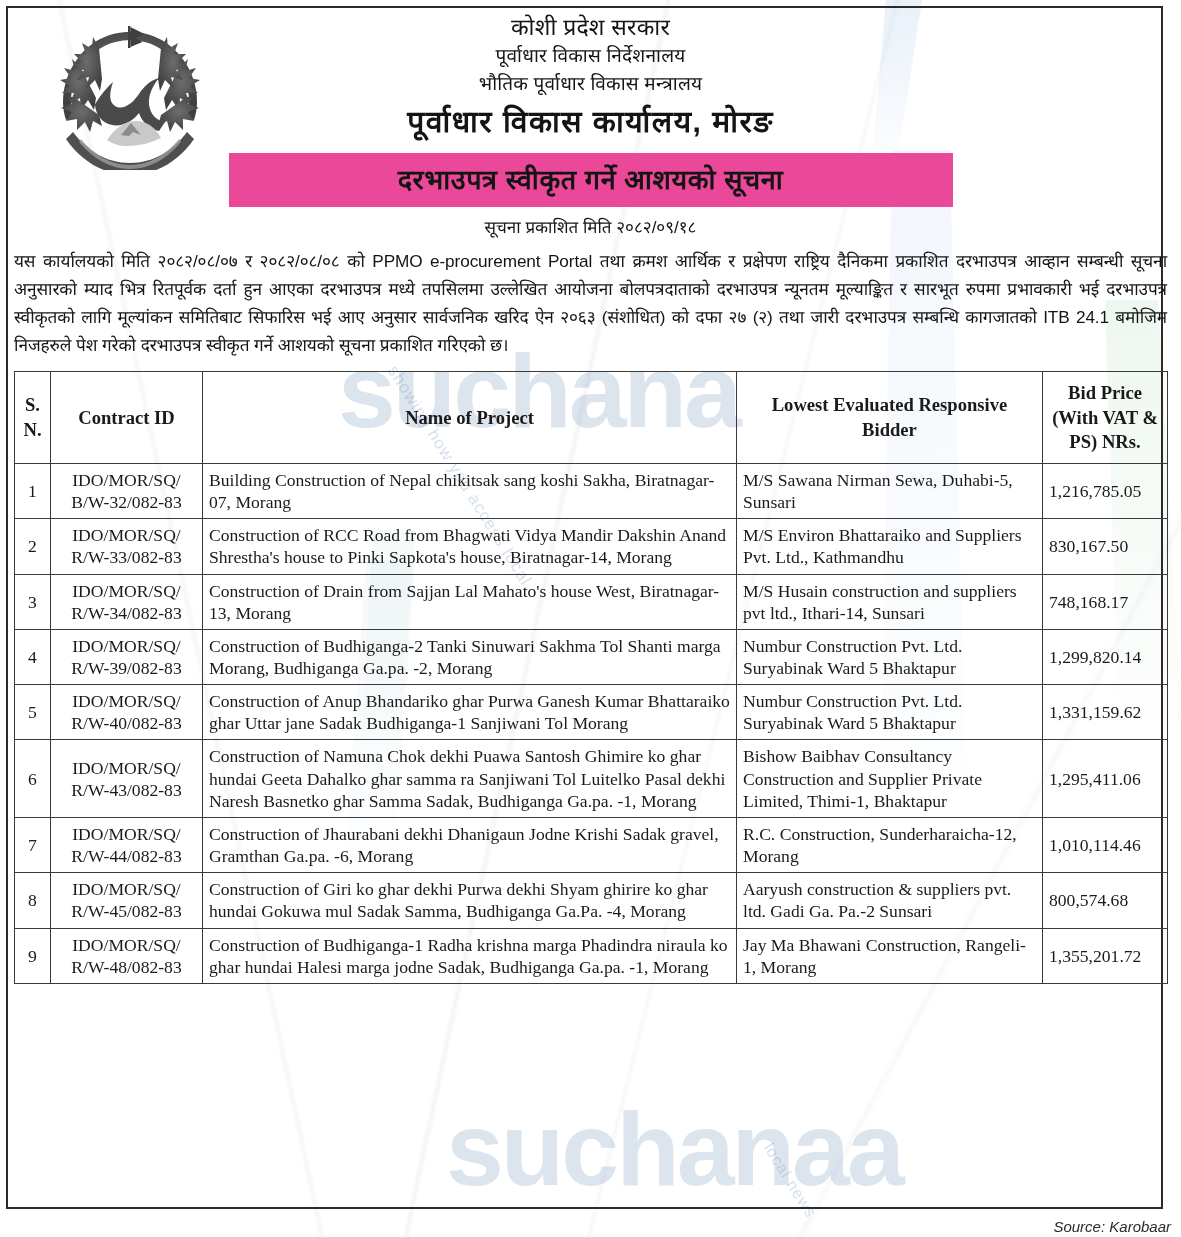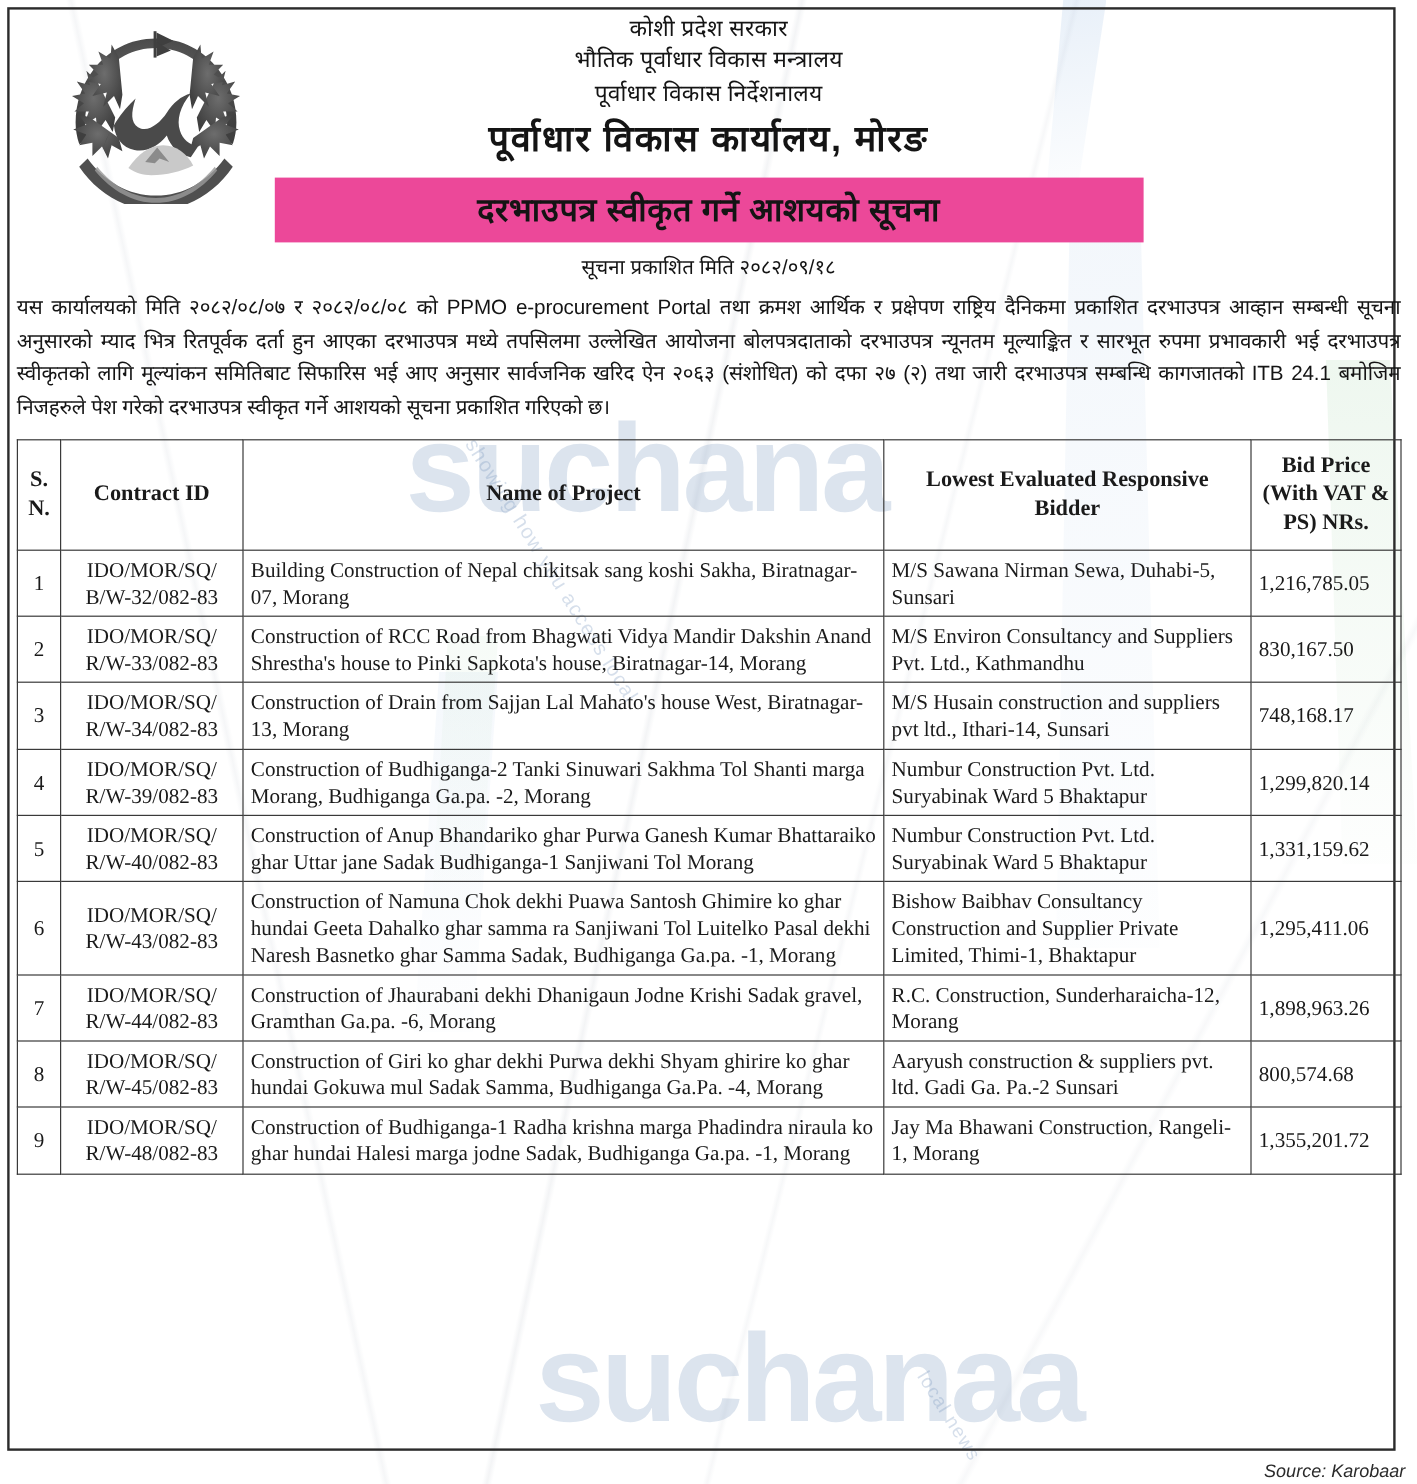--- a/index.html
+++ b/index.html
@@ -84,21 +84,21 @@
     text-align: center;
   }
   .emblem {
     position: absolute;
     left: 55px;
     top: 22px;
     width: 150px;
     height: 148px;
   }
   .np { font-family: "Liberation Sans", "DejaVu Sans", sans-serif; color: #141414; }
-  .line-gov   { font-size: 19px; letter-spacing: .2px; line-height: 1.32; }
+  .line-gov   { font-size: 23px; letter-spacing: .2px; line-height: 1.32; }
   .line-min   { font-size: 19px; letter-spacing: .2px; line-height: 1.45; }
   .line-dir   { font-size: 19px; letter-spacing: .2px; line-height: 1.45; }
   .line-office{ font-size: 30px; font-weight: bold; letter-spacing: 1.5px; line-height: 1.45; margin-top: 3px; }
 
   .banner {
     width: 724px;
     margin: 9px auto 0 auto;
     background: #ec4899;
     color: #ffffff;
     text-align: center;
@@ -252,22 +252,22 @@
         <g fill="#4f4f4f">
           <path d="M18 110 c14 19 34 31 57 31 c23 0 43 -12 57 -31 l7 7 c-15 22 -38 36 -64 36 c-26 0 -49 -14 -64 -36 z"></path>
         </g>
         <g fill="#9a9a9a" opacity=".8">
           <path d="M26 117 c13 16 30 26 49 26 c19 0 36 -10 49 -26 l2 3 c-14 17 -32 27 -51 27 c-19 0 -37 -10 -51 -27 z"></path>
         </g>
       </svg>
     </div>
 
     <div class="np line-gro line-gov">कोशी प्रदेश सरकार</div>
+    <div class="np line-dir">पूर्वाधार विकास निर्देशनालय</div>
     <div class="np line-min">भौतिक पूर्वाधार विकास मन्त्रालय</div>
-    <div class="np line-dir">पूर्वाधार विकास निर्देशनालय</div>
     <div class="np line-office">पूर्वाधार विकास कार्यालय, मोरङ</div>
 
     <div class="banner">
       <div class="banner-text np">दरभाउपत्र स्वीकृत गर्ने आशयको सूचना</div>
     </div>
 
     <div class="pub-date np">सूचना प्रकाशित मिति २०८२/०९/१८</div>
   </div>
 
   <div class="para np">यस कार्यालयको मिति २०८२/०८/०७ र २०८२/०८/०८ को PPMO e-procurement Portal तथा क्रमश आर्थिक र प्रक्षेपण राष्ट्रिय दैनिकमा प्रकाशित दरभाउपत्र आव्हान सम्बन्धी सूचना अनुसारको म्याद भित्र रितपूर्वक दर्ता हुन आएका दरभाउपत्र मध्ये तपसिलमा उल्लेखित आयोजना बोलपत्रदाताको दरभाउपत्र न्यूनतम मूल्याङ्कित र सारभूत रुपमा प्रभावकारी भई  दरभाउपत्र स्वीकृतको लागि मूल्यांकन समितिबाट सिफारिस भई आए अनुसार सार्वजनिक खरिद ऐन २०६३ (संशोधित) को दफा २७ (२) तथा जारी दरभाउपत्र सम्बन्धि कागजातको ITB 24.1 बमोजिम निजहरुले पेश गरेको दरभाउपत्र स्वीकृत गर्ने आशयको सूचना प्रकाशित गरिएको छ।</div>
@@ -297,21 +297,21 @@
 B/W-32/082-83</td>
           <td class="proj">Building Construction of Nepal chikitsak sang koshi Sakha, Biratnagar-07, Morang</td>
           <td class="bidder">M/S Sawana Nirman Sewa, Duhabi-5, Sunsari</td>
           <td class="price">1,216,785.05</td>
         </tr>
         <tr>
           <td class="sn">2</td>
           <td class="cid">IDO/MOR/SQ/
 R/W-33/082-83</td>
           <td class="proj">Construction of RCC Road from Bhagwati Vidya Mandir Dakshin Anand Shrestha's house to Pinki Sapkota's house, Biratnagar-14, Morang</td>
-          <td class="bidder">M/S Environ Consultancy and Suppliers Pvt. Ltd., Kathmandhu</td>
+          <td class="bidder">M/S Environ Bhattaraiko and Suppliers Pvt. Ltd., Kathmandhu</td>
           <td class="price">830,167.50</td>
         </tr>
         <tr>
           <td class="sn">3</td>
           <td class="cid">IDO/MOR/SQ/
 R/W-34/082-83</td>
           <td class="proj">Construction of Drain from Sajjan Lal Mahato's house West, Biratnagar-13, Morang</td>
           <td class="bidder">M/S Husain construction and suppliers pvt ltd., Ithari-14, Sunsari</td>
           <td class="price">748,168.17</td>
         </tr>
@@ -338,21 +338,21 @@
           <td class="proj">Construction of Namuna Chok dekhi Puawa Santosh Ghimire ko ghar hundai Geeta Dahalko ghar samma ra Sanjiwani Tol Luitelko Pasal dekhi Naresh Basnetko ghar Samma Sadak, Budhiganga Ga.pa. -1, Morang</td>
           <td class="bidder">Bishow Baibhav Consultancy Construction and Supplier Private Limited, Thimi-1, Bhaktapur</td>
           <td class="price">1,295,411.06</td>
         </tr>
         <tr>
           <td class="sn">7</td>
           <td class="cid">IDO/MOR/SQ/
 R/W-44/082-83</td>
           <td class="proj">Construction of Jhaurabani dekhi Dhanigaun Jodne Krishi Sadak gravel, Gramthan Ga.pa. -6, Morang</td>
           <td class="bidder">R.C. Construction, Sunderharaicha-12, Morang</td>
-          <td class="price">1,898,963.26</td>
+          <td class="price">1,010,114.46</td>
         </tr>
         <tr>
           <td class="sn">8</td>
           <td class="cid">IDO/MOR/SQ/
 R/W-45/082-83</td>
           <td class="proj">Construction of Giri ko ghar dekhi Purwa dekhi Shyam ghirire ko ghar hundai Gokuwa mul Sadak Samma, Budhiganga Ga.Pa. -4, Morang</td>
           <td class="bidder">Aaryush construction &amp; suppliers pvt. ltd. Gadi Ga. Pa.-2 Sunsari</td>
           <td class="price">800,574.68</td>
         </tr>
         <tr>

